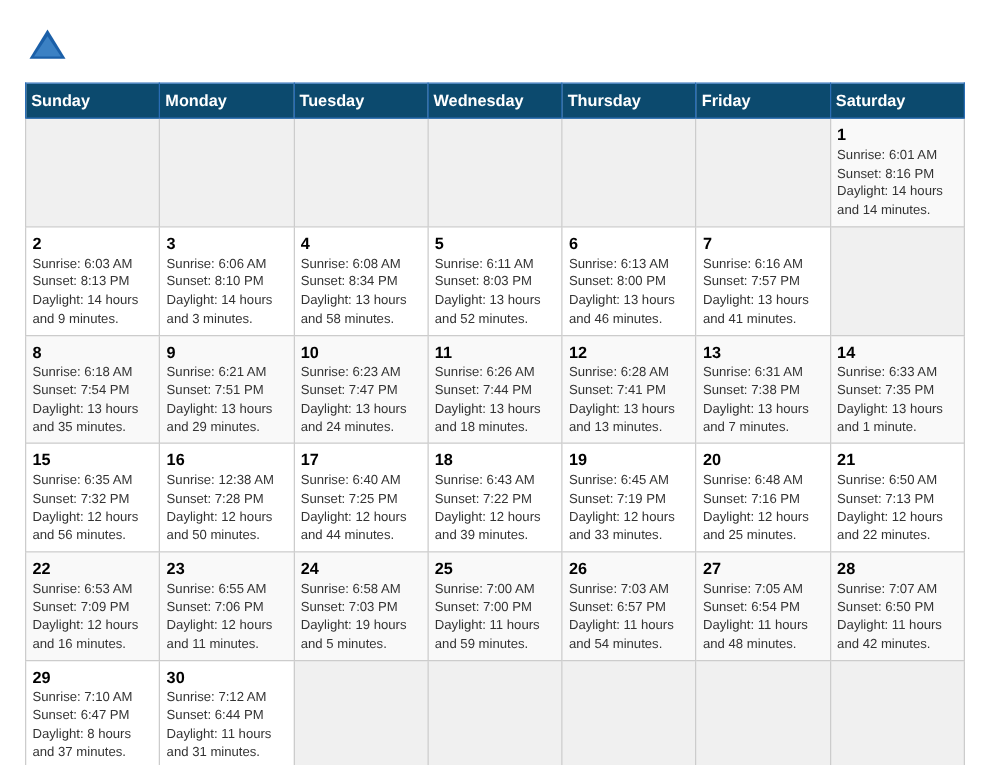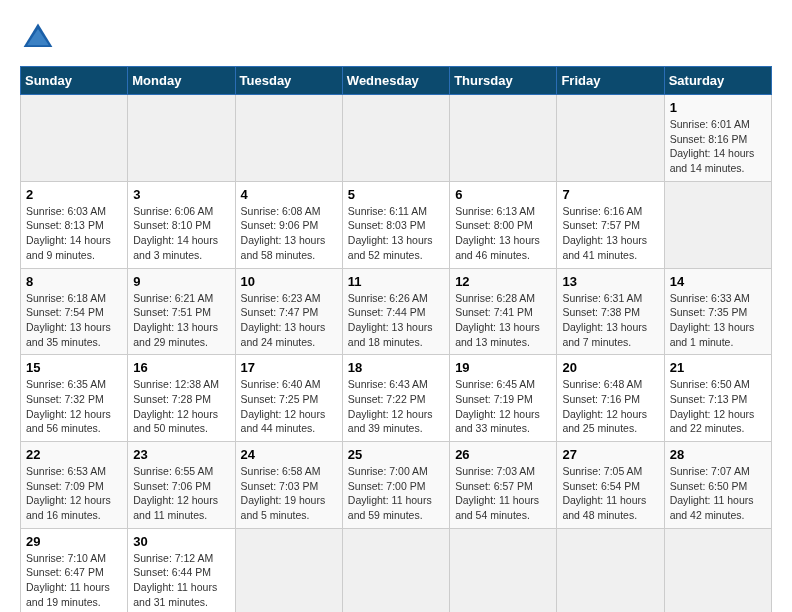--- a/index.html
+++ b/index.html
@@ -150,21 +150,21 @@
         <div class="day-info">
           <div>Sunrise: 6:06 AM</div>
           <div>Sunset: 8:10 PM</div>
           <div>Daylight: 14 hours and 3 minutes.</div>
         </div>
         </td>
         <td>
           <span class="day-num">4</span>
         <div class="day-info">
           <div>Sunrise: 6:08 AM</div>
-          <div>Sunset: 9:06 PM</div>
+          <div>Sunset: 8:34 PM</div>
           <div>Daylight: 13 hours and 58 minutes.</div>
         </div>
         </td>
         <td>
           <span class="day-num">5</span>
         <div class="day-info">
           <div>Sunrise: 6:11 AM</div>
           <div>Sunset: 8:03 PM</div>
           <div>Daylight: 13 hours and 52 minutes.</div>
         </div>
@@ -360,21 +360,21 @@
           <div>Daylight: 11 hours and 42 minutes.</div>
         </div>
         </td>
       </tr>
       <tr>
         <td>
           <span class="day-num">29</span>
         <div class="day-info">
           <div>Sunrise: 7:10 AM</div>
           <div>Sunset: 6:47 PM</div>
-          <div>Daylight: 11 hours and 19 minutes.</div>
+          <div>Daylight: 8 hours and 37 minutes.</div>
         </div>
         </td>
         <td>
           <span class="day-num">30</span>
         <div class="day-info">
           <div>Sunrise: 7:12 AM</div>
           <div>Sunset: 6:44 PM</div>
           <div>Daylight: 11 hours and 31 minutes.</div>
         </div>
         </td>

